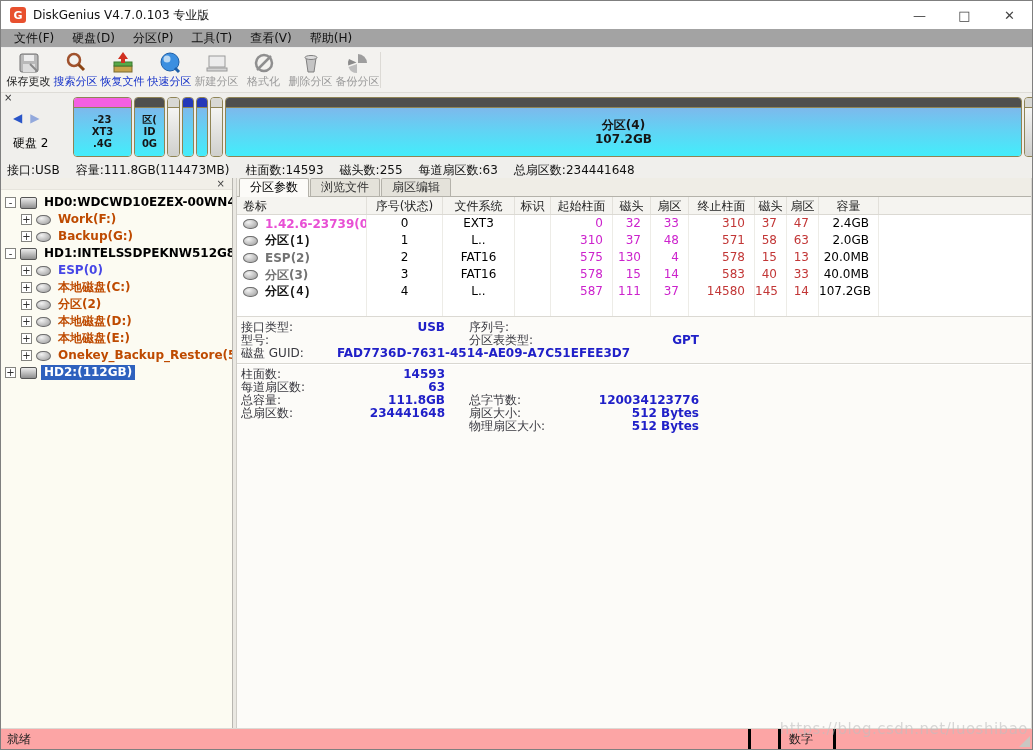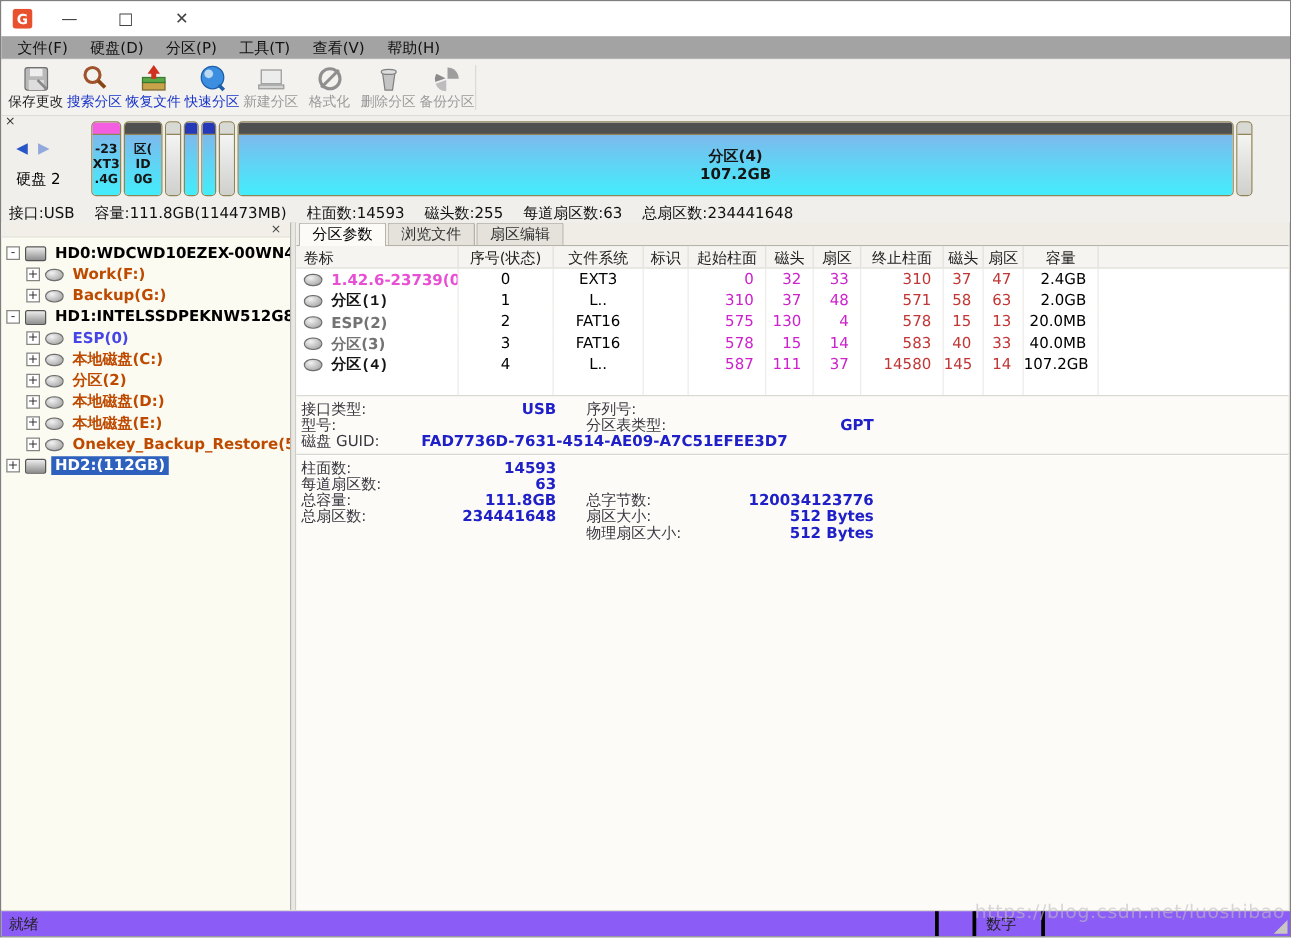--- a/index.html
+++ b/index.html
@@ -87,21 +87,21 @@
   .groove{border-top:1px solid #d9d7d1;border-bottom:1px solid #ffffff;margin:3px 0;}
   .irow{display:flex;height:13px;line-height:13px;align-items:center;}
   .il1{width:100px;padding-left:4px;color:#38383f;white-space:nowrap;}
   .iv1{width:108px;text-align:right;color:#2020c8;font-weight:bold;white-space:nowrap;}
   .igap{width:24px;}
   .il2{width:118px;color:#38383f;white-space:nowrap;}
   .iv2{width:112px;text-align:right;color:#2020c8;font-weight:bold;white-space:nowrap;}
   .ivg{color:#2020c8;font-weight:bold;white-space:nowrap;}
 
   
-  .statusbar{position:absolute;left:0;right:0;bottom:0;height:21px;background:#8b5cf6;border-top:1px solid #dcdad5;
+  .statusbar{position:absolute;left:0;right:0;bottom:0;height:21px;background:#fca5a5;border-top:1px solid #dcdad5;
     display:flex;align-items:center;font-size:12px;}
   .status-left{flex:1;padding-left:6px;color:#222;}
   .scell{border-left:3px solid #000000;height:100%;display:flex;align-items:center;font-family:Liberation Serif, serif;}
   .scell.a{width:30px;} .scell.num{width:55px;padding-left:8px;color:#222;} .scell.b{width:185px;}
   .grip{width:14px;height:100%;position:relative;}
   .grip::after{content:"";position:absolute;right:2px;bottom:2px;width:0;height:0;
     border-bottom:11px solid #c9c7c2;border-left:11px solid transparent;}
 
   .watermark{position:absolute;right:4px;bottom:11px;font-size:15px;color:#bfbfbf;opacity:0.6;z-index:40;letter-spacing:0.5px;}
 </style>
@@ -110,20 +110,21 @@
 
 <div class="window">
 
   <div class="titlebar">
     <span class="app-icon">
       <svg width="16" height="16">
           <rect width="16" height="16" rx="3" fill="#e8502e"></rect>
           <text x="8" y="12" font-size="11" fill="#fff" text-anchor="middle" font-weight="bold">G</text>
         </svg>
     </span>
+    <span class="title">DiskGenius V4.7.0.103 专业版</span>
     <div class="win-controls">
       <div class="win-btn">—</div>
       <div class="win-btn">□</div>
       <div class="win-btn">✕</div>
     </div>
   </div>
 
   <div class="menubar">
 
   <span class="menu-item">文件(F)</span>
@@ -217,21 +218,21 @@
 
   <div class="disk-panel">
     <div class="panel-close">×</div>
     <div class="nav">
       <span class="arrow-left">◀</span>
       <span class="arrow-right">▶</span>
       <div class="disk-label">硬盘 2</div>
     </div>
     <div class="part-bar">
 
-        <div class="block" style="width: 24px;">
+        <div class="block" style="width: 59px;">
           <div class="block-head" style="background: rgb(244, 95, 226);"></div>
           <div class="block-body body-cyan">
             <span class="bl">-23</span>
             <span class="bl">XT3</span>
             <span class="bl">.4G</span>
           </div>
         </div>
 
         <div class="block" style="width: 31px;">
           <div class="block-head" style="background: rgb(79, 79, 79);"></div>

